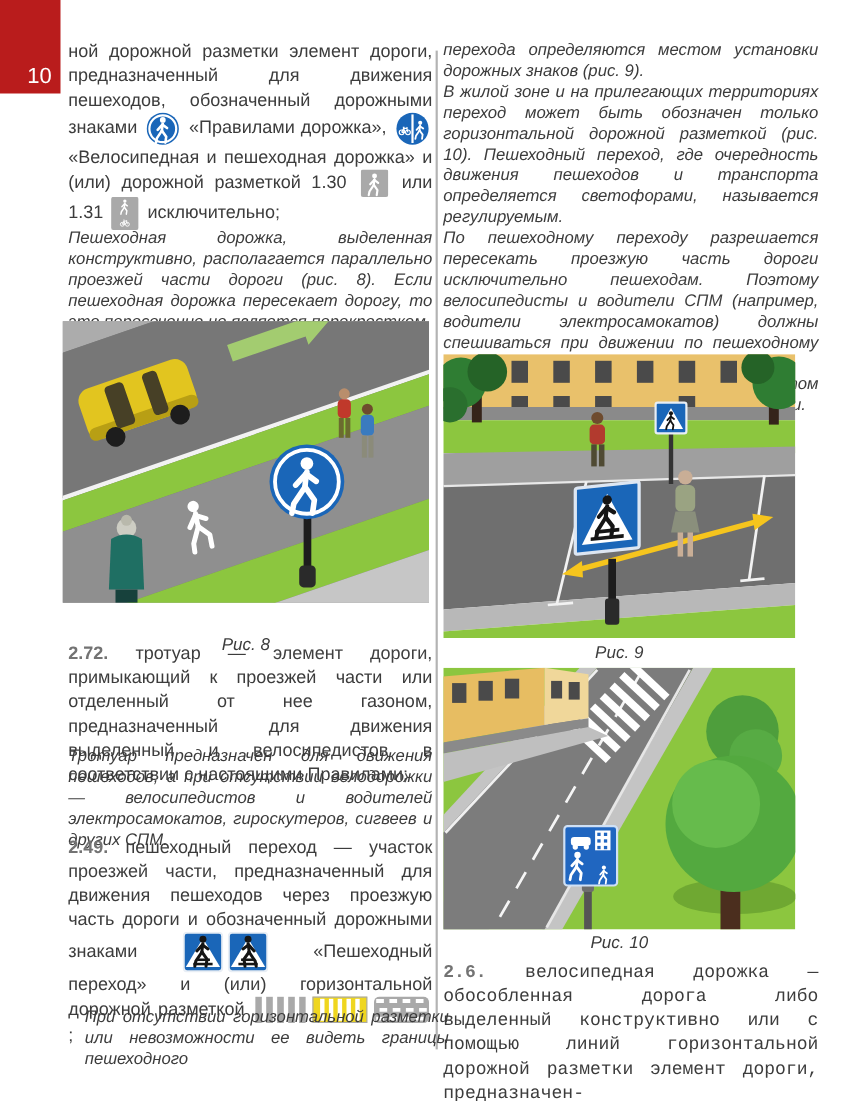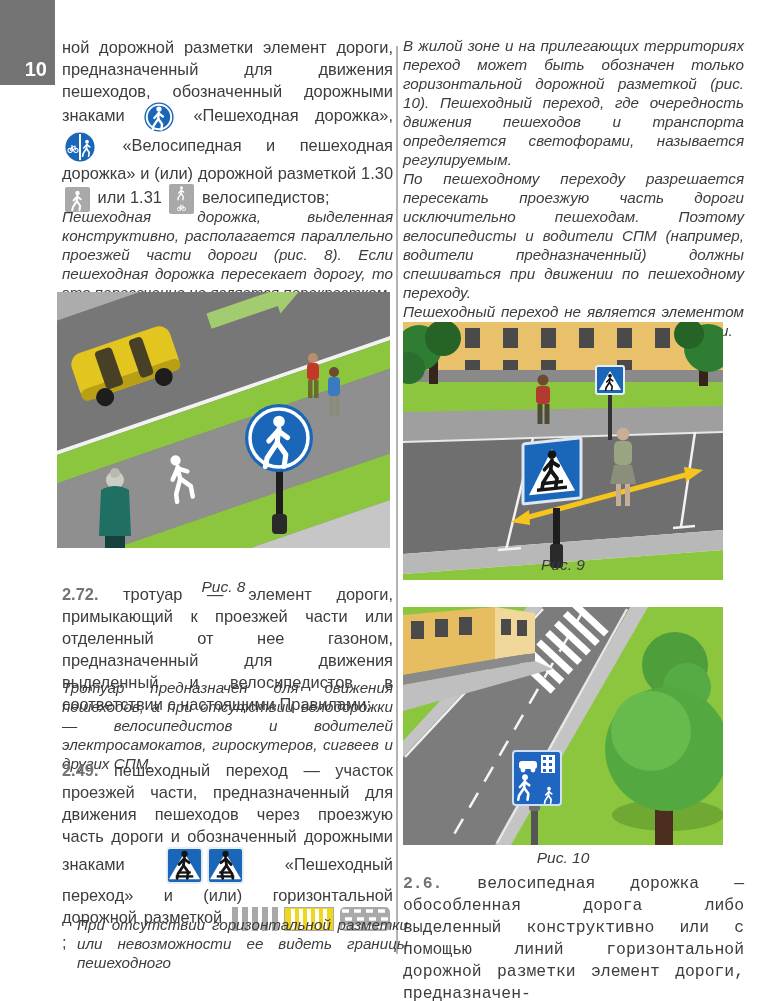--- a/index.html
+++ b/index.html
@@ -6,21 +6,21 @@
   body{width:768px;height:1001px;position:relative;background:#ffffff;overflow:hidden;
        font-family:"Liberation Sans","DejaVu Sans",sans-serif;}
   .abs{position:absolute;}
   .p{font-size:16.4px;line-height:22px;color:#3c3c3c;text-align:justify;}
   .pi{font-size:15.2px;line-height:19px;color:#3c3c3c;font-style:italic;text-align:justify;}
   .red{color:#404040;}
   .b{font-weight:700;color:#737373;}
   .cap{font-size:15.5px;color:#3c3c3c;font-style:italic;text-align:center;}
   .icn{display:inline-block;vertical-align:middle;margin:0 3px;}
   .icn svg{display:block;}
-  .tab{background:#737373;font-weight:bold;}
+  .tab{background:#b91c1c;}
   .pagenum{position:absolute;right:8px;bottom:4px;color:#ffffff;font-size:20px;}
   .divider{background:#b3b3b3;width:2px;}
   .figwrap{background:#fff;}
 </style>
 </head>
 <body>
 
 <svg width="0" height="0" style="position:absolute" aria-hidden="true">
   <defs>
     <g id="wkr">
@@ -47,21 +47,21 @@
 
 <div class="abs divider" style="left:396px;top:46px;height:908px;"></div>
 
 <div class="abs p" style="left:62px;top:36px;width:331px;">
   <span>ной дорожной разметки элемент дороги, предназначенный для движения пешеходов, обозначенный дорожными знаками </span><span class="icn"><svg width="30" height="30" viewBox="0 0 30 30">
         <circle cx="15" cy="15" r="14.6" fill="#1A66B8"></circle>
         <circle cx="15" cy="15" r="12.2" fill="none" stroke="#fff" stroke-width="2"></circle>
         <g transform="translate(15,16) scale(0.78)" color="#fff">
           <use href="#wkr"></use>
         </g>
-      </svg></span><span> «Пешеходная дорожка», </span><span class="icn"><svg width="30" height="30" viewBox="0 0 30 30">
+      </svg></span><span> «Правилами дорожка», </span><span class="icn"><svg width="30" height="30" viewBox="0 0 30 30">
         <circle cx="15" cy="15" r="14.6" fill="#1A66B8"></circle>
         <rect x="14" y="2" width="2" height="26" fill="#fff"></rect>
         <g transform="translate(8,16) scale(0.52)" color="#fff">
           <use href="#bik"></use>
         </g>
         <g transform="translate(22,16) scale(0.55)" color="#fff">
           <use href="#wkr"></use>
         </g>
       </svg></span><span> «Велосипедная и пешеходная дорожка» и (или) дорожной разметкой 1.30 </span><span class="icn"><svg width="25" height="25" viewBox="0 0 25 25">
         <rect width="25" height="25" rx="2" fill="#A9A9A9"></rect>
@@ -69,21 +69,21 @@
           <use href="#wkr"></use>
         </g>
       </svg></span><span> или 1.31 </span><span class="icn"><svg width="25" height="30" viewBox="0 0 25 30">
         <rect width="25" height="30" rx="2" fill="#A9A9A9"></rect>
         <g transform="translate(12.5,9) scale(0.45)" color="#fff">
           <use href="#wkr"></use>
         </g>
         <g transform="translate(12.5,23) scale(0.42)" color="#fff">
           <use href="#bik"></use>
         </g>
-      </svg></span><span> велосипедистов;</span>
+      </svg></span><span> исключительно;</span>
 </div>
 
 <div class="abs pi" style="left:62px;top:207px;width:331px;">
   <span>Пешеходная дорожка, выделенная конструктивно, располагается параллельно проезжей части дороги (рис. 8). Если пешеходная дорожка пересекает дорогу, то это пересечение не является перекрестком.</span>
 </div>
 
 <div class="abs figwrap" style="left:57px;top:292px;width:333px;height:256px;">
 <svg width="333" height="256" viewBox="0 0 333 256">
   <rect width="333" height="256" fill="#7B7B7B"></rect>
   <g transform="rotate(-19 166 128)">
@@ -199,23 +199,24 @@
           <line x1="2" y1="20" x2="48" y2="20"></line>
         </g>
       </svg></span><span>;</span>
 </div>
 
 <div class="abs pi" style="left:62px;top:915px;width:331px;margin-left:15px;">
   <span>При отсутствии горизонтальной разметки или невозможности ее видеть границы пешеходного</span>
 </div>
 
 <div class="abs" style="left:403px;top:36px;width:341px;">
+  <div class="pi"><span>перехода определяются местом установки дорожных знаков (рис. 9).</span></div>
   <div class="pi"><span>В жилой зоне и на прилегающих территориях переход может быть обозначен только горизонтальной дорожной разметкой (рис. 10). Пешеходный переход, где очередность движения пешеходов и транспорта определяется светофорами, называется регулируемым.</span></div>
   <div class="pi">
-    <span>По пешеходному переходу разрешается пересекать проезжую часть дороги </span><span class="red">исключительно пешеходам</span><span>. Поэтому </span><span class="red">велосипедисты и водители СПМ</span><span> (например, водители предназначенный) </span><span class="red">должны спешиваться</span><span> при движении по пешеходному переходу.</span>
+    <span>По пешеходному переходу разрешается пересекать проезжую часть дороги </span><span class="red">исключительно пешеходам</span><span>. Поэтому </span><span class="red">велосипедисты и водители СПМ</span><span> (например, водители электросамокатов) </span><span class="red">должны спешиваться</span><span> при движении по пешеходному переходу.</span>
   </div>
   <div class="pi"><span>Пешеходный переход не является элементом дороги, это участок проезжей части дороги.</span></div>
 </div>
 
 <div class="abs figwrap" style="left:403px;top:322px;width:320px;height:258px;">
 <svg width="320" height="258" viewBox="0 0 320 258">
   <rect width="320" height="258" fill="#fff"></rect>
   <rect x="0" y="0" width="320" height="50" fill="#E9C16B"></rect>
   <g fill="#4a4a4a">
     <rect x="62" y="6" width="15" height="20"></rect>
@@ -288,21 +289,21 @@
   </g>
   <g>
     <circle cx="220" cy="112" r="6.5" fill="#C9AE96"></circle>
     <rect x="211" y="119" width="18" height="24" rx="5" fill="#9AA382"></rect>
     <polygon points="211,143 229,143 233,162 207,162" fill="#8A8F7C"></polygon>
     <rect x="213" y="162" width="5" height="22" fill="#C9AE96"></rect>
     <rect x="222" y="162" width="5" height="22" fill="#C9AE96"></rect>
   </g>
 </svg>
 </div>
-<div class="abs cap" style="left:403px;top:556px;width:320px;">Рис. 9</div>
+<div class="abs cap" style="left:403px;top:585px;width:320px;">Рис. 9</div>
 
 <div class="abs figwrap" style="left:403px;top:607px;width:320px;height:238px;">
 <svg width="320" height="238" viewBox="0 0 320 238">
   <rect width="320" height="238" fill="#8CC63F"></rect>
   <polygon points="0,152 140,0 124,0 0,134" fill="#C4C4C4"></polygon>
   <polygon points="227,0 245,0 108,238 90,238" fill="#C4C4C4"></polygon>
   <polygon points="0,238 0,212 42,238" fill="#C4C4C4"></polygon>
   <polygon points="0,150 140,0 227,0 92,238 0,238" fill="#7C7C7C"></polygon>
   <line x1="2" y1="150" x2="140" y2="2" stroke="#F0F0F0" stroke-width="2.5"></line>
   <line x1="224" y1="2" x2="94" y2="236" stroke="#E6E6E6" stroke-width="2.5"></line>

